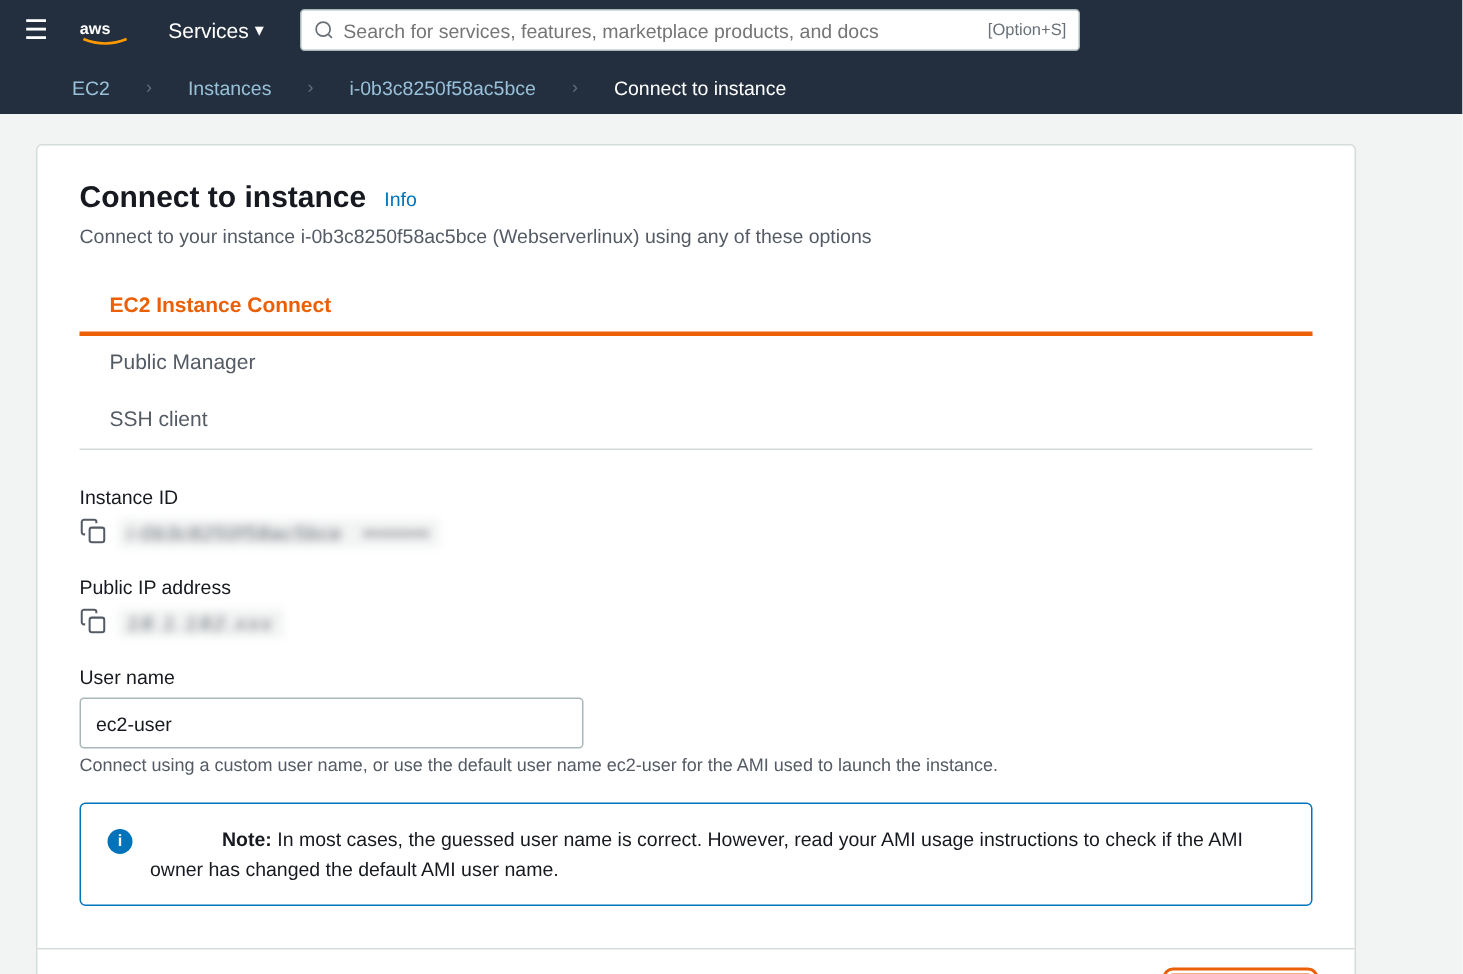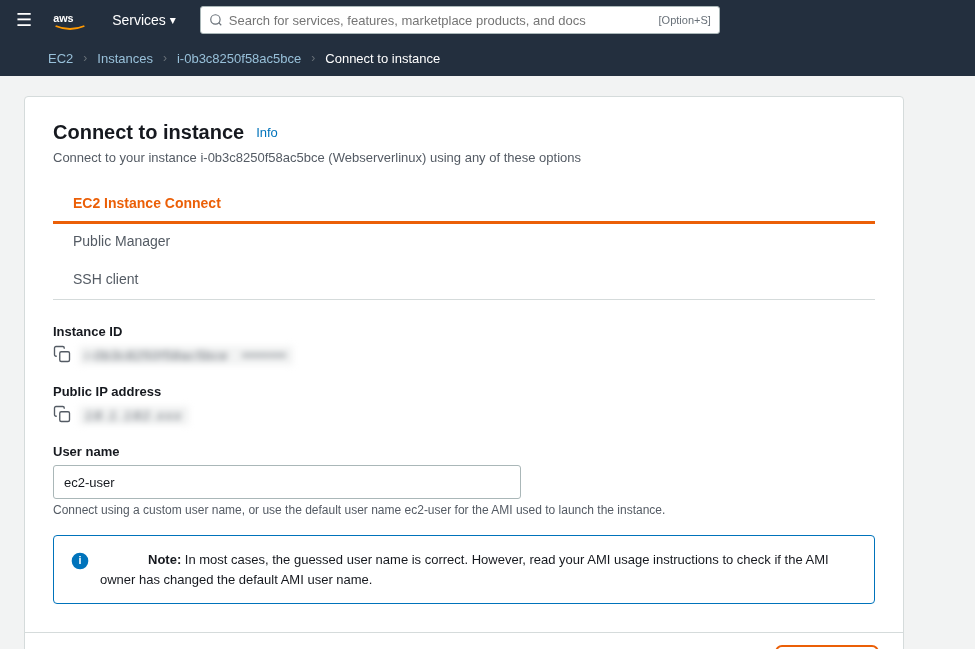--- a/index.html
+++ b/index.html
@@ -54,21 +54,21 @@
       margin-left: 20px;
     }
 
     
     .breadcrumb-bar {
       background: #232f3e;
       height: 36px;
       display: flex;
       align-items: center;
       padding: 0 16px 0 48px;
-      gap: 4px;
+      gap: 18px;
     }
     .breadcrumb-item {
       color: #98c0d9;
       font-size: 13px;
       cursor: pointer;
       text-decoration: none;
     }
     .breadcrumb-item.active { color: #fff; cursor: default; text-decoration: none; }
     .breadcrumb-sep {
       color: #687078;
@@ -140,21 +140,21 @@
     .tab.active {
       color: #eb5f07;
       border-bottom-color: #eb5f07;
       font-weight: 600;
     }
 
     
     .field-section { margin-bottom: 18px; }
     .field-label {
       font-size: 13px;
-      font-weight: 700;
+      font-weight: 400;
       color: #16191f;
       margin-bottom: 6px;
     }
     .field-row {
       display: flex;
       align-items: center;
       gap: 8px;
     }
     .field-value {
       font-size: 13px;
@@ -162,21 +162,21 @@
       background: #f2f3f3;
       padding: 2px 6px;
       border-radius: 3px;
       letter-spacing: 2px;
       font-style: italic;
       filter: blur(3px);
       user-select: none;
     }
 
     .text-input {
-      width: 468px;
+      width: 336px;
       height: 34px;
       border: 1px solid #aab7b8;
       border-radius: 3px;
       padding: 0 10px;
       font-size: 13px;
       color: #16191f;
       background: #fff;
     }
     .input-hint {
       font-size: 12px;

